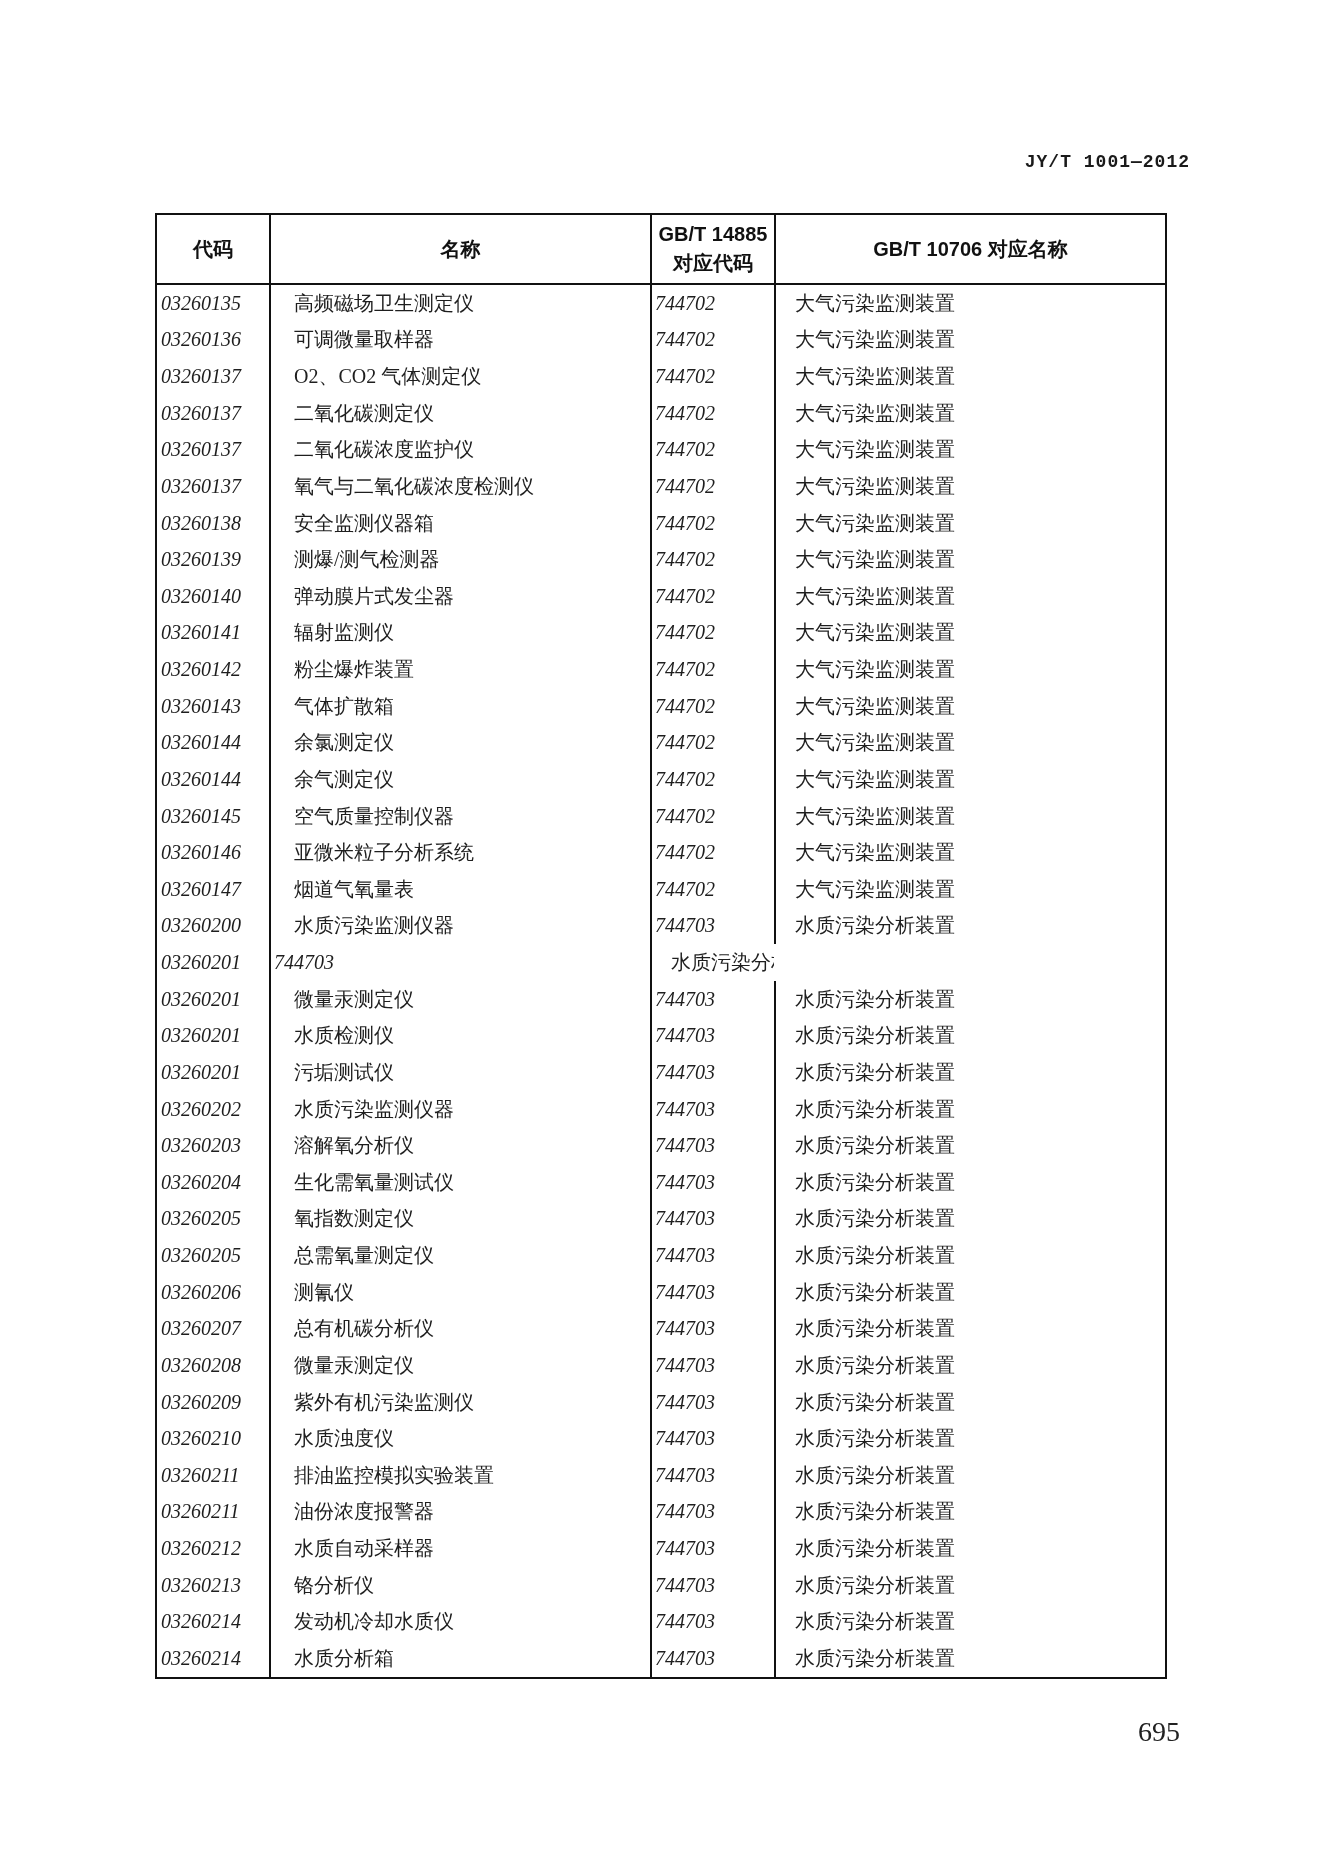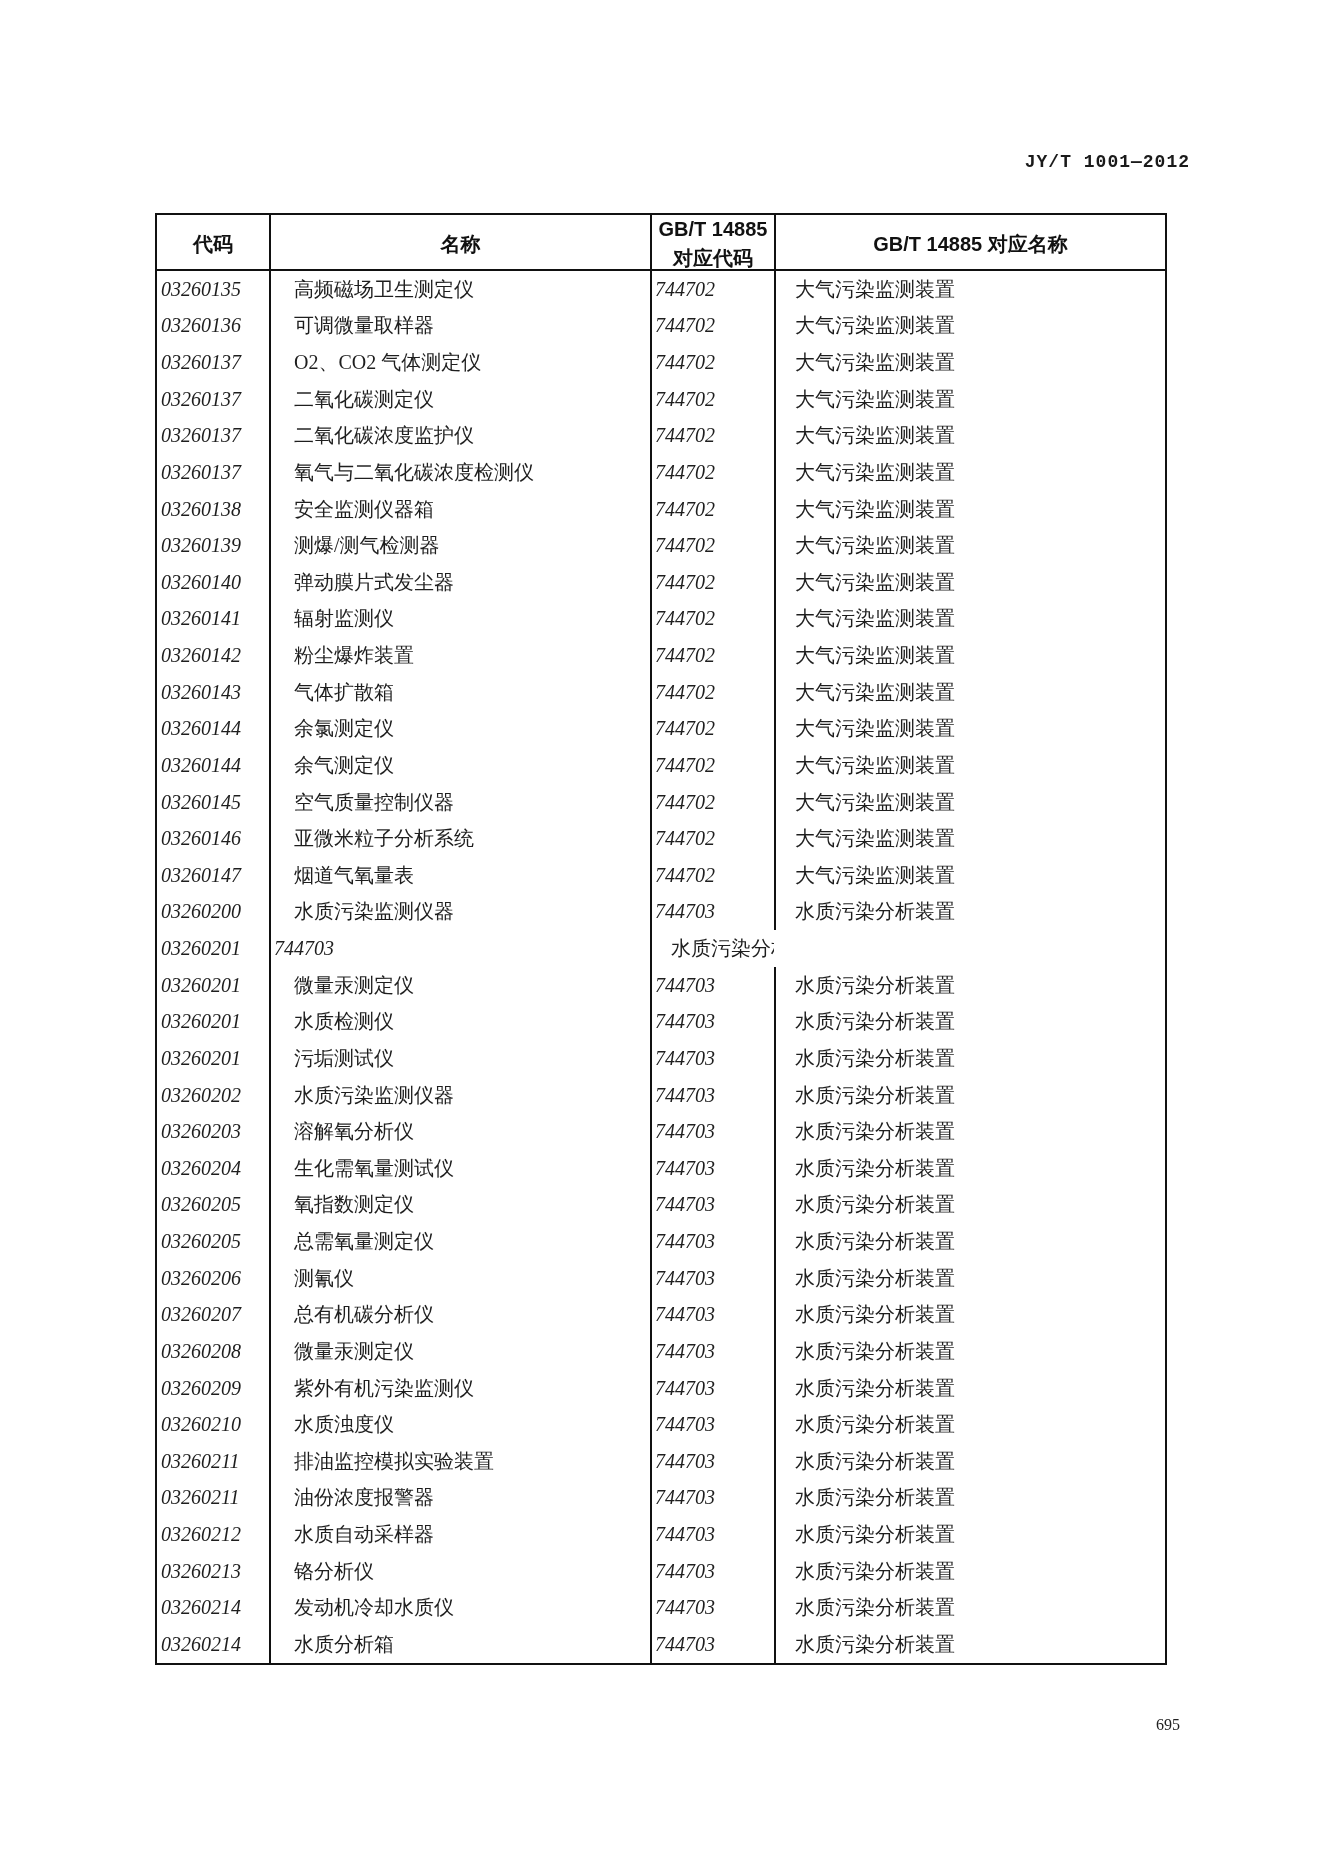--- a/index.html
+++ b/index.html
@@ -28,21 +28,21 @@
     position:absolute;
     left:155px; top:213px;
     width:1012px;
     box-sizing:border-box;
     border:2px solid #111;
     background:#fff;
   }
   .thead {
     display:grid;
     grid-template-columns:112px 381px 124px 1fr;
-    height:56px;
+    height:70px;
     border-bottom:2px solid #111;
     box-sizing:border-box;
   }
   .thead .hcell {
     display:flex;
     flex-direction:column;
     align-items:center;
     justify-content:center;
     font-family:"Liberation Sans","DejaVu Sans",sans-serif;
     font-weight:bold;
@@ -74,38 +74,38 @@
   .cell.c1 { padding-left:4px;font-style:italic; }
   .cell.c2 { padding-left:23px; }
   .cell.c3 { padding-left:3px;font-style:italic; }
   .cell.c4 { padding-left:19px; }
 
   
   .page-number {
     position:absolute;
     top:1716px;
     right:143px;
-    font-size:16px;
+    font-size:28px;
     color:#222;
   }
 </style>
 </head>
 <body>
 
 <div class="std-ref">JY/T 1001—2012</div>
 
 <div class="doc-table">
   <div class="thead">
     <div class="hcell h1">代码</div>
     <div class="hcell h2">名称</div>
     <div class="hcell h3">
       <div>GB/T 14885</div>
       <div>对应代码</div>
     </div>
-    <div class="hcell h4">GB/T 14885 对应名称</div>
+    <div class="hcell h4">GB/T 10706 对应名称</div>
   </div>
   <div class="tbody">
       <div class="trow">
         <div class="cell c1">03260135</div>
         <div class="cell c2">高频磁场卫生测定仪</div>
         <div class="cell c3">744702</div>
         <div class="cell c4">大气污染监测装置</div>
       </div>
       <div class="trow">
         <div class="cell c1">03260136</div>

